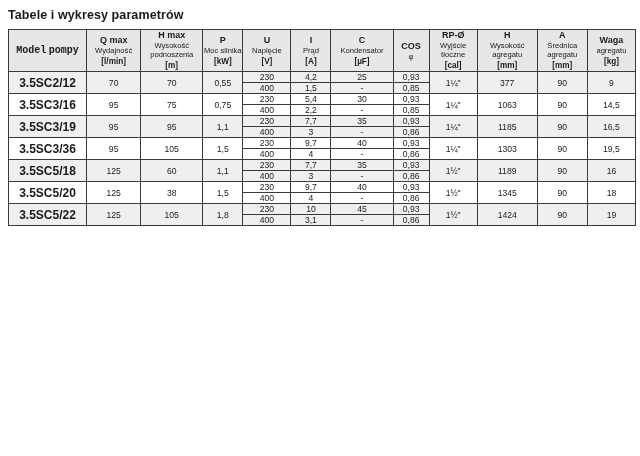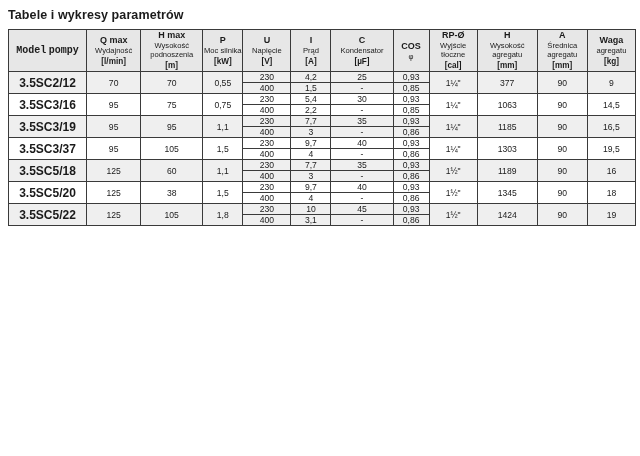--- a/index.html
+++ b/index.html
@@ -226,21 +226,21 @@
           <td rowspan="2">90</td>
           <td rowspan="2">16,5</td>
         </tr>
         <tr class="grey">
           <td>400</td>
           <td>3</td>
           <td>-</td>
           <td>0,86</td>
         </tr>
         <tr class="white sep-row">
-          <td rowspan="2" class="model">3.5SC3/37</td>
+          <td rowspan="2" class="model">3.5SC3/36</td>
           <td rowspan="2">95</td>
           <td rowspan="2">105</td>
           <td rowspan="2">1,5</td>
           <td>230</td>
           <td>9,7</td>
           <td>40</td>
           <td>0,93</td>
           <td rowspan="2">1¼"</td>
           <td rowspan="2">1303</td>
           <td rowspan="2">90</td>

